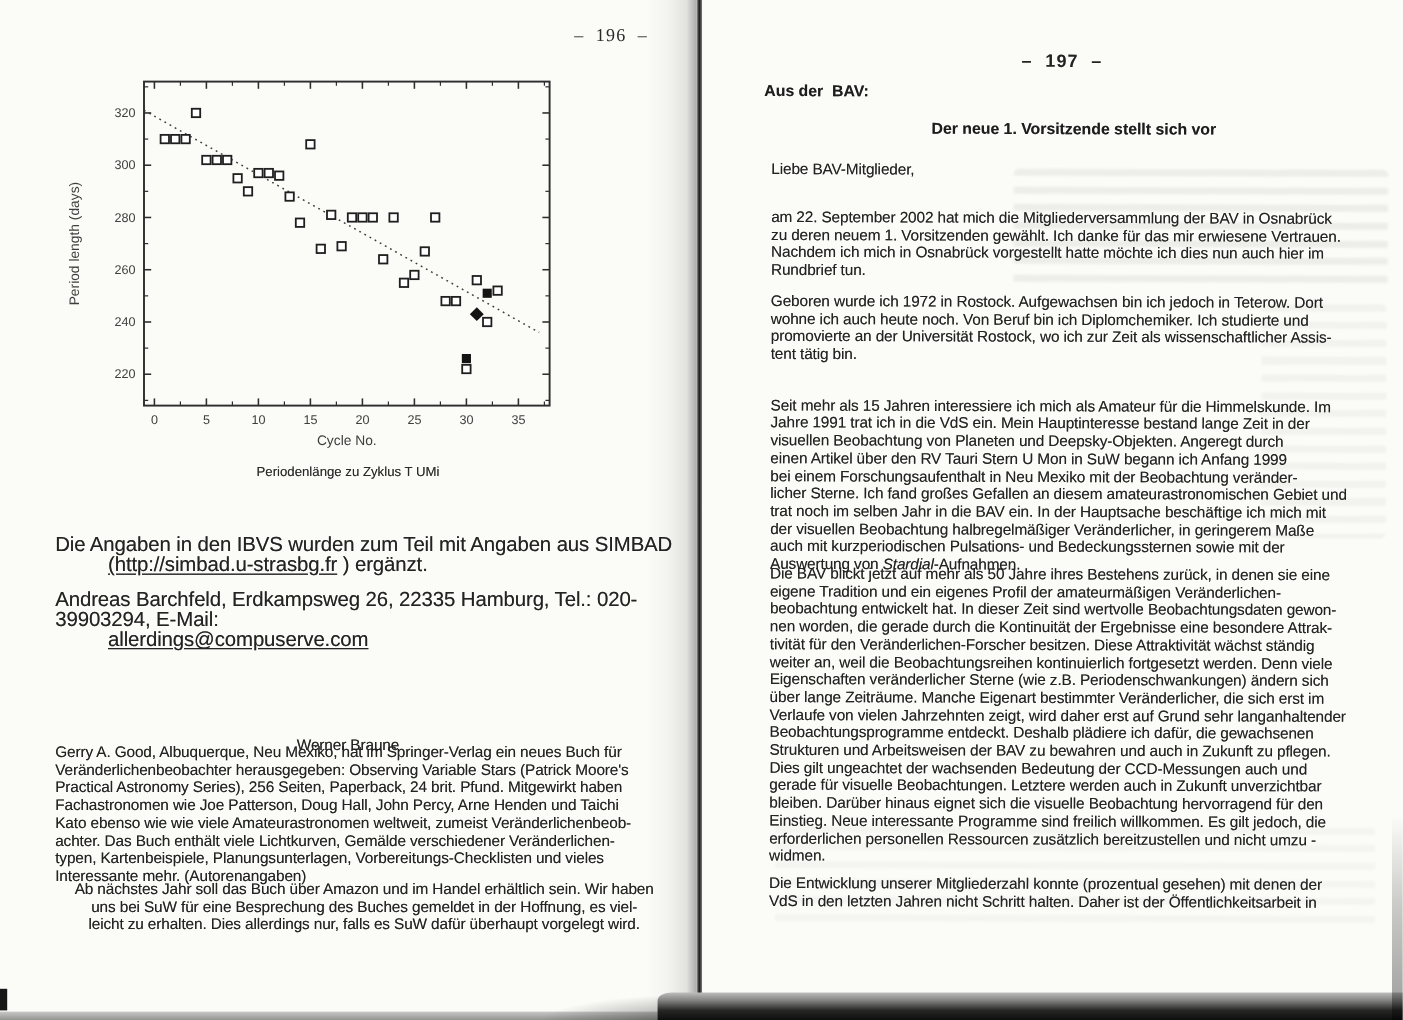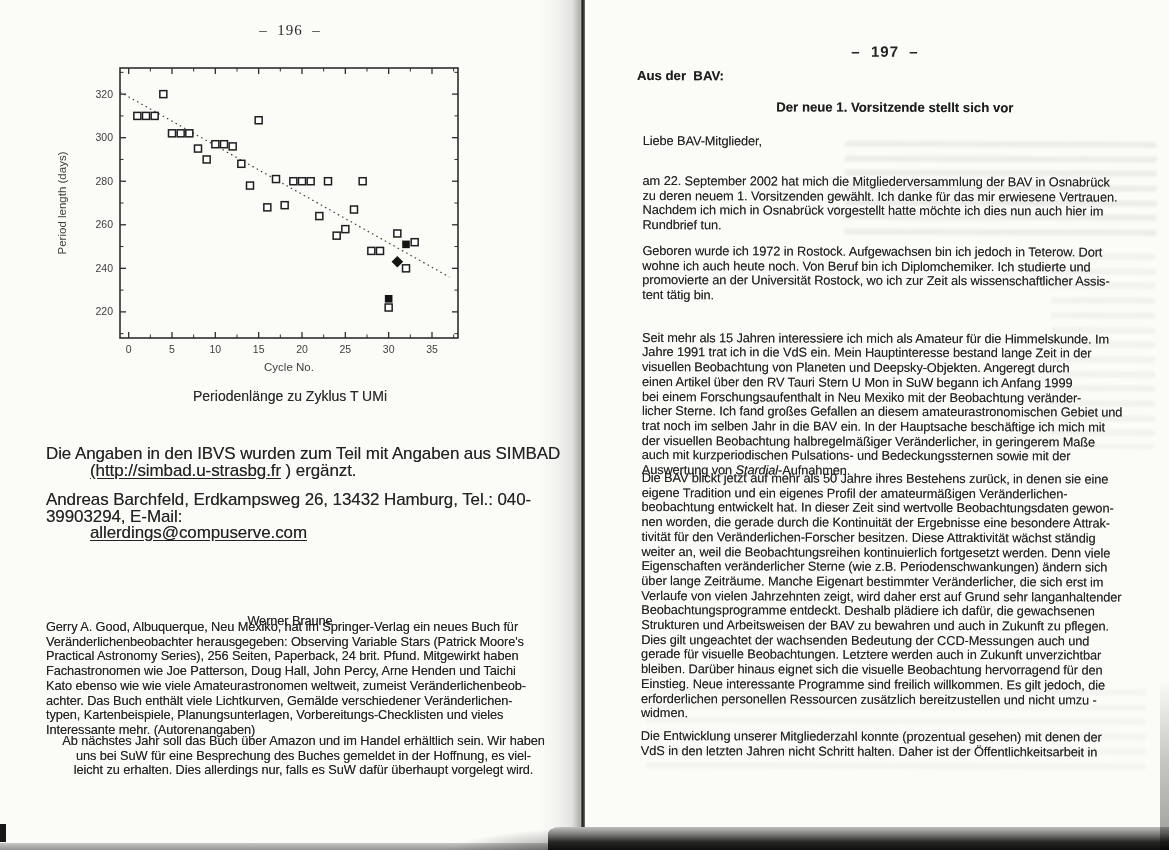--- a/index.html
+++ b/index.html
@@ -16,21 +16,21 @@
   }
   .center{text-align:center;}
   .underline{text-decoration:underline;text-underline-offset:2px;margin-left:44px;}
   .pagenum-serif{
     font-family:"Liberation Serif",serif;font-size:15px;color:#2a2a2a;
     letter-spacing:1px;white-space:pre;
   }
   .pagenum-sans{
     font-size:15px;font-weight:bold;color:#222;letter-spacing:1px;white-space:pre;
   }
-  .caption{font-size:14px;color:#2a2a2a;text-shadow:0 0 0.35px rgba(30,30,30,0.5);}
+  .caption{font-size:11px;color:#2a2a2a;text-shadow:0 0 0.35px rgba(30,30,30,0.5);}
   .note-text{font-size:17px;line-height:16.4px;letter-spacing:-0.1px;color:#232323;
     text-shadow:0 0 0.35px rgba(30,30,30,0.55);white-space:pre-line;}
   .heading-sm{font-size:13.2px;font-weight:bold;color:#1d1d1d;
     text-shadow:0 0 0.35px rgba(30,30,30,0.5);white-space:pre;}
   
   #chart-svg{overflow:visible;}
   #chart-svg .tick{font-size:10.5px;fill:#3e3e3e;font-family:"Liberation Sans",sans-serif;}
   #chart-svg .axis-label{font-size:11.5px;fill:#3e3e3e;font-family:"Liberation Sans",sans-serif;}
   
   .right-content{transform:rotate(0.18deg);transform-origin:640px 60px;}
@@ -53,21 +53,21 @@
     background:repeating-linear-gradient(180deg,rgba(112,112,104,0.13) 0 6px,rgba(112,112,104,0) 6px 14.7px);}
   .ghost-1{left:845px;top:140px;width:312px;height:100px;opacity:.75;}
   .ghost-2{left:1052px;top:252px;width:104px;height:195px;opacity:.5;}
   .ghost-3{left:648px;top:688px;width:500px;height:86px;opacity:.38;}
 </style>
 </head>
 <body>
 
 <div class="abs" style="left:0;top:0;width:583px;height:850px;">
 
-  <div class="abs pagenum-serif" style="left:40px;top:22px;width:500px;text-align:center;">–  196  –</div>
+  <div class="abs pagenum-serif" style="left:40px;top:22px;width:500px;text-align:right;">–  196  –</div>
 
   <svg id="chart-svg" class="abs" style="left:40px;top:55px;" width="440" height="325" viewBox="0 0 440 325">
       <rect x="80" y="13" width="338" height="270" fill="none" stroke="#2e2e2e" stroke-width="1.6"></rect>
       <line x1="88.66666666666667" y1="283" x2="88.66666666666667" y2="277" stroke="#2e2e2e" stroke-width="1.3"></line>
       <line x1="88.66666666666667" y1="13" x2="88.66666666666667" y2="19" stroke="#2e2e2e" stroke-width="1.3"></line>
       <text x="88.66666666666667" y="298" text-anchor="middle" class="tick">0</text>
       <line x1="132" y1="283" x2="132" y2="277" stroke="#2e2e2e" stroke-width="1.3"></line>
       <line x1="132" y1="13" x2="132" y2="19" stroke="#2e2e2e" stroke-width="1.3"></line>
       <text x="132" y="298" text-anchor="middle" class="tick">5</text>
       <line x1="175.33333333333331" y1="283" x2="175.33333333333331" y2="277" stroke="#2e2e2e" stroke-width="1.3"></line>
@@ -178,21 +178,21 @@
     </svg>
 
   <div class="abs caption center" style="left:40px;top:388px;width:500px;">Periodenlänge zu Zyklus T UMi</div>
 
   <div class="abs note-text" style="left:46px;top:430px;width:515px;">
     <span>Die Angaben in den IBVS wurden zum Teil mit Angaben aus SIMBAD
 </span><span class="underline">(http://simbad.u-strasbg.fr</span><span> ) ergänzt.</span>
   </div>
 
   <div class="abs note-text" style="left:46px;top:476px;width:515px;">
-    <span>Andreas Barchfeld, Erdkampsweg 26, 13432 Hamburg, Tel.: 040-39903294, E-Mail:
+    <span>Andreas Barchfeld, Erdkampsweg 26, 22335 Hamburg, Tel.: 020-39903294, E-Mail:
 </span><span class="underline">allerdings@compuserve.com</span>
   </div>
 
 
   <div class="abs body-text center" style="left:40px;top:572px;width:500px;white-space:pre;margin-top:42px;">Werner Braune</div>
 
   <div class="abs body-text" style="left:46px;top:620px;width:515px;">Gerry A. Good, Albuquerque, Neu Mexiko, hat im Springer-Verlag ein neues Buch für
 Veränderlichenbeobachter herausgegeben: Observing Variable Stars (Patrick Moore's
 Practical Astronomy Series), 256 Seiten, Paperback, 24 brit. Pfund. Mitgewirkt haben
 Fachastronomen wie Joe Patterson, Doug Hall, John Percy, Arne Henden und Taichi

